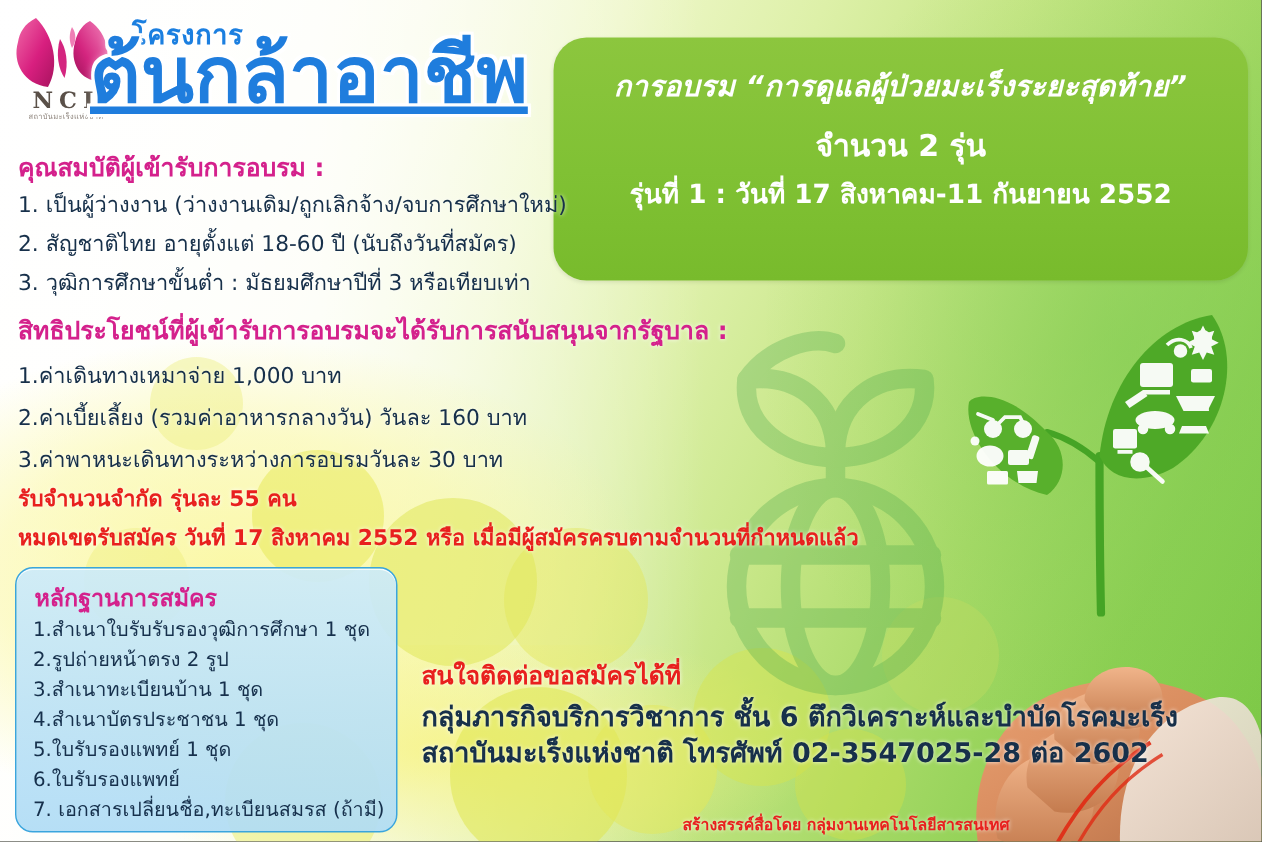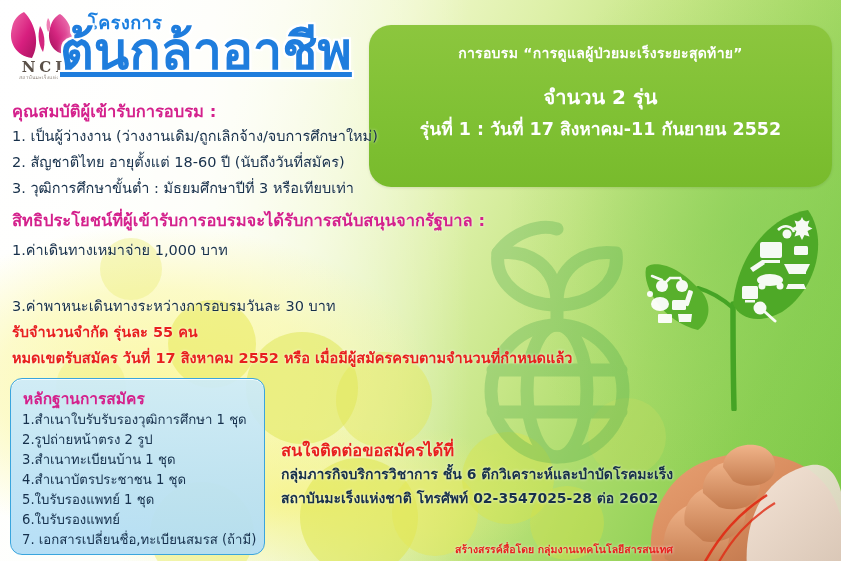--- a/index.html
+++ b/index.html
@@ -156,21 +156,21 @@
     border-radius: 22px;
     box-shadow: 0 1px 3px rgba(0,0,0,0.10);
   }
   .gb-line {
     position: absolute;
     width: 100%;
     text-align: center;
     color: #ffffff;
     font-weight: bold;
   }
-  .gb-title { top: 17px; font-size: 14px; letter-spacing: 0.3px; }
+  .gb-title { top: 17px; font-size: 19px; letter-spacing: 0.3px; font-style: italic; }
   .gb-count { top: 56px; font-size: 20px; }
   .gb-r1    { top: 90px;  font-size: 17.5px; }
   .gb-r2    { top: 124px; font-size: 17.5px; }
 
   
   .sec-head {
     position: absolute;
     color: #d4218c;
     font-weight: bold;
     font-size: 16.5px;
@@ -226,21 +226,21 @@
     left: 281px; top: 437px;
     color: #e8201e;
     font-weight: bold;
     font-size: 16.5px;
     text-shadow: 0 0 3px rgba(255,255,255,0.9);
   }
   .contact-line {
     position: absolute;
     color: #17304a;
     font-weight: bold;
-    font-size: 14px;
+    font-size: 18px;
     white-space: nowrap;
     text-shadow: 0 0 3px rgba(255,255,255,0.85);
   }
   .credit {
     position: absolute;
     left: 455px; top: 541px;
     color: #e8201e;
     font-size: 10.5px;
     font-weight: bold;
     white-space: nowrap;
@@ -381,20 +381,21 @@
     <div class="gb-line gb-r1">รุ่นที่ 1 : วันที่  17 สิงหาคม-11 กันยายน 2552</div>
   </div>
 
   <div class="sec-head" style="left:12px; top:98px;">คุณสมบัติผู้เข้ารับการอบรม :</div>
   <div class="sec-line" style="left:12px; top:124px;">1. เป็นผู้ว่างงาน (ว่างงานเดิม/ถูกเลิกจ้าง/จบการศึกษาใหม่)</div>
   <div class="sec-line" style="left:12px; top:150px;">2. สัญชาติไทย อายุตั้งแต่ 18-60 ปี (นับถึงวันที่สมัคร)</div>
   <div class="sec-line" style="left:12px; top:176px;">3. วุฒิการศึกษาขั้นต่ำ : มัธยมศึกษาปีที่ 3 หรือเทียบเท่า</div>
 
   <div class="sec-head" style="left:12px; top:207px;">สิทธิประโยชน์ที่ผู้เข้ารับการอบรมจะได้รับการสนับสนุนจากรัฐบาล :</div>
   <div class="sec-line" style="left:12px; top:238px;">1.ค่าเดินทางเหมาจ่าย   1,000 บาท</div>
+  <div class="sec-line" style="left:12px; top:266px;">2.ค่าเบี้ยเลี้ยง (รวมค่าอาหารกลางวัน) วันละ 160 บาท</div>
   <div class="sec-line" style="left:12px; top:294px;">3.ค่าพาหนะเดินทางระหว่างการอบรมวันละ 30 บาท</div>
 
   <div class="sec-red" style="left:12px; top:320px;">รับจำนวนจำกัด  รุ่นละ 55 คน</div>
   <div class="sec-red" style="left:12px; top:346px;">หมดเขตรับสมัคร วันที่ 17 สิงหาคม 2552 หรือ เมื่อมีผู้สมัครครบตามจำนวนที่กำหนดแล้ว</div>
 
   <div class="blue-box">
     <div class="bb-head">หลักฐานการสมัคร</div>
     <div class="bb-item" style="top:30px;text-align:center;">1.สำเนาใบรับรับรองวุฒิการศึกษา 1 ชุด</div>
     <div class="bb-item" style="top:50px;">2.รูปถ่ายหน้าตรง 2 รูป</div>
     <div class="bb-item" style="top:70px;">3.สำเนาทะเบียนบ้าน 1 ชุด</div>

